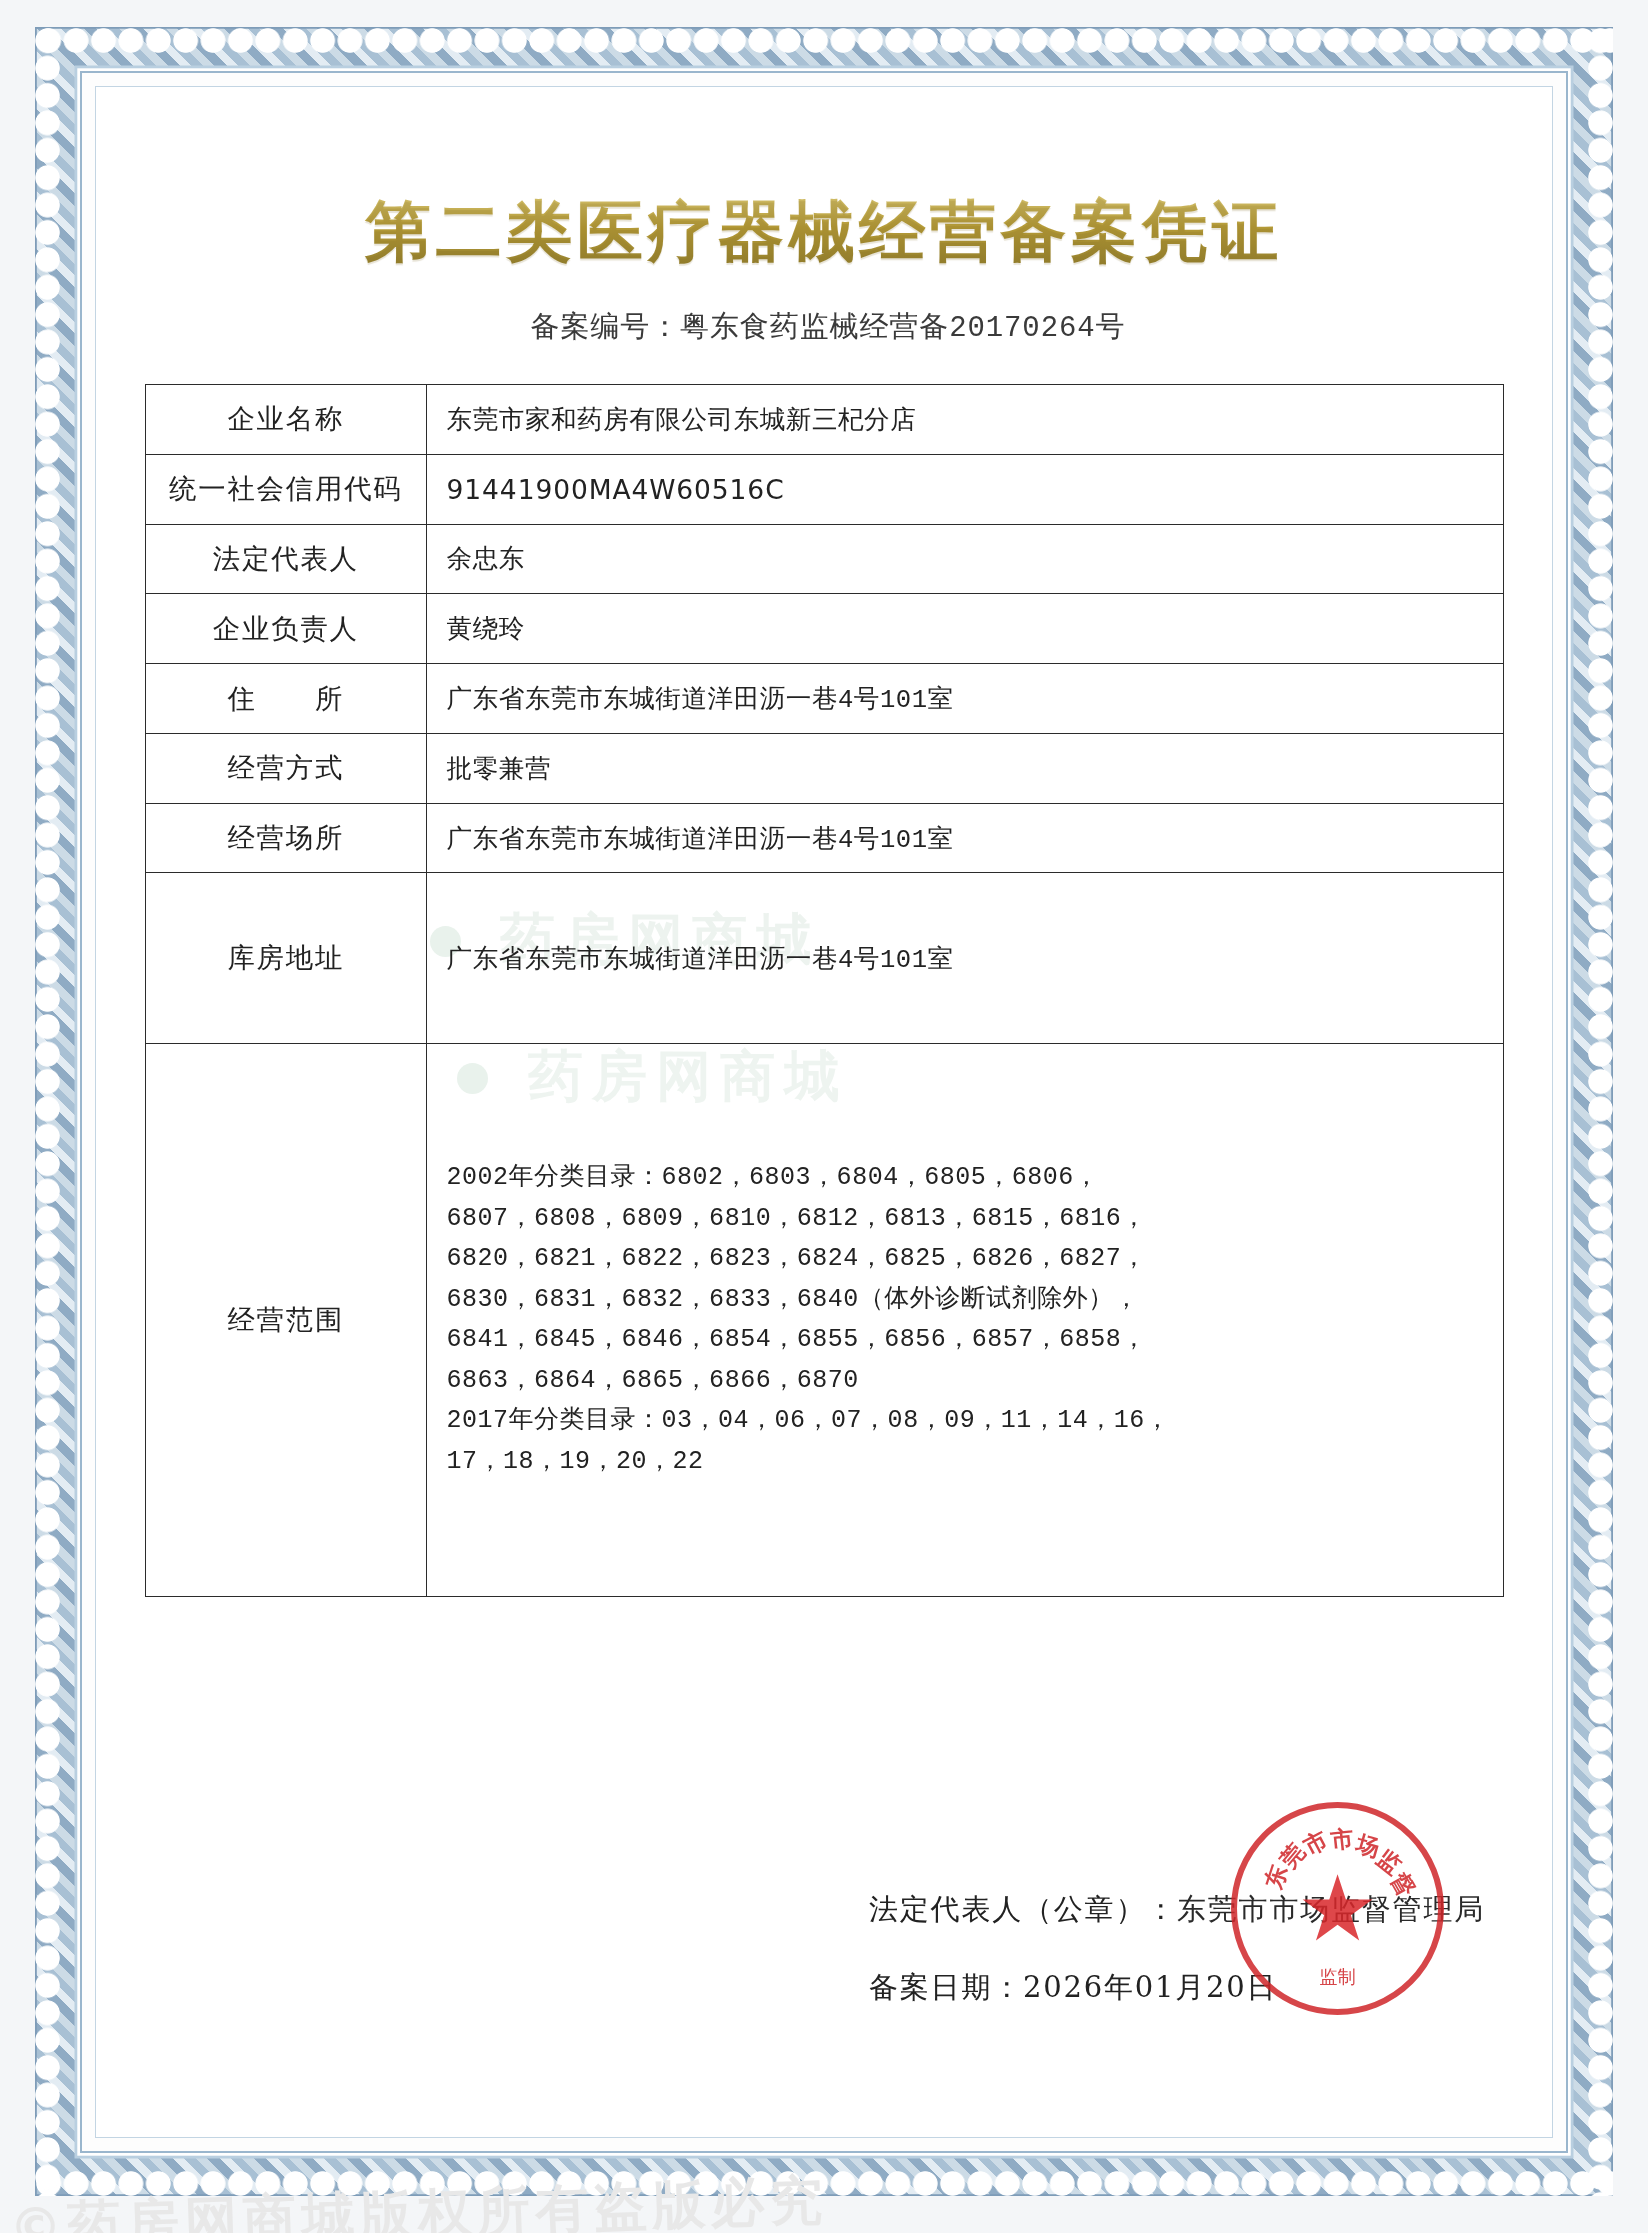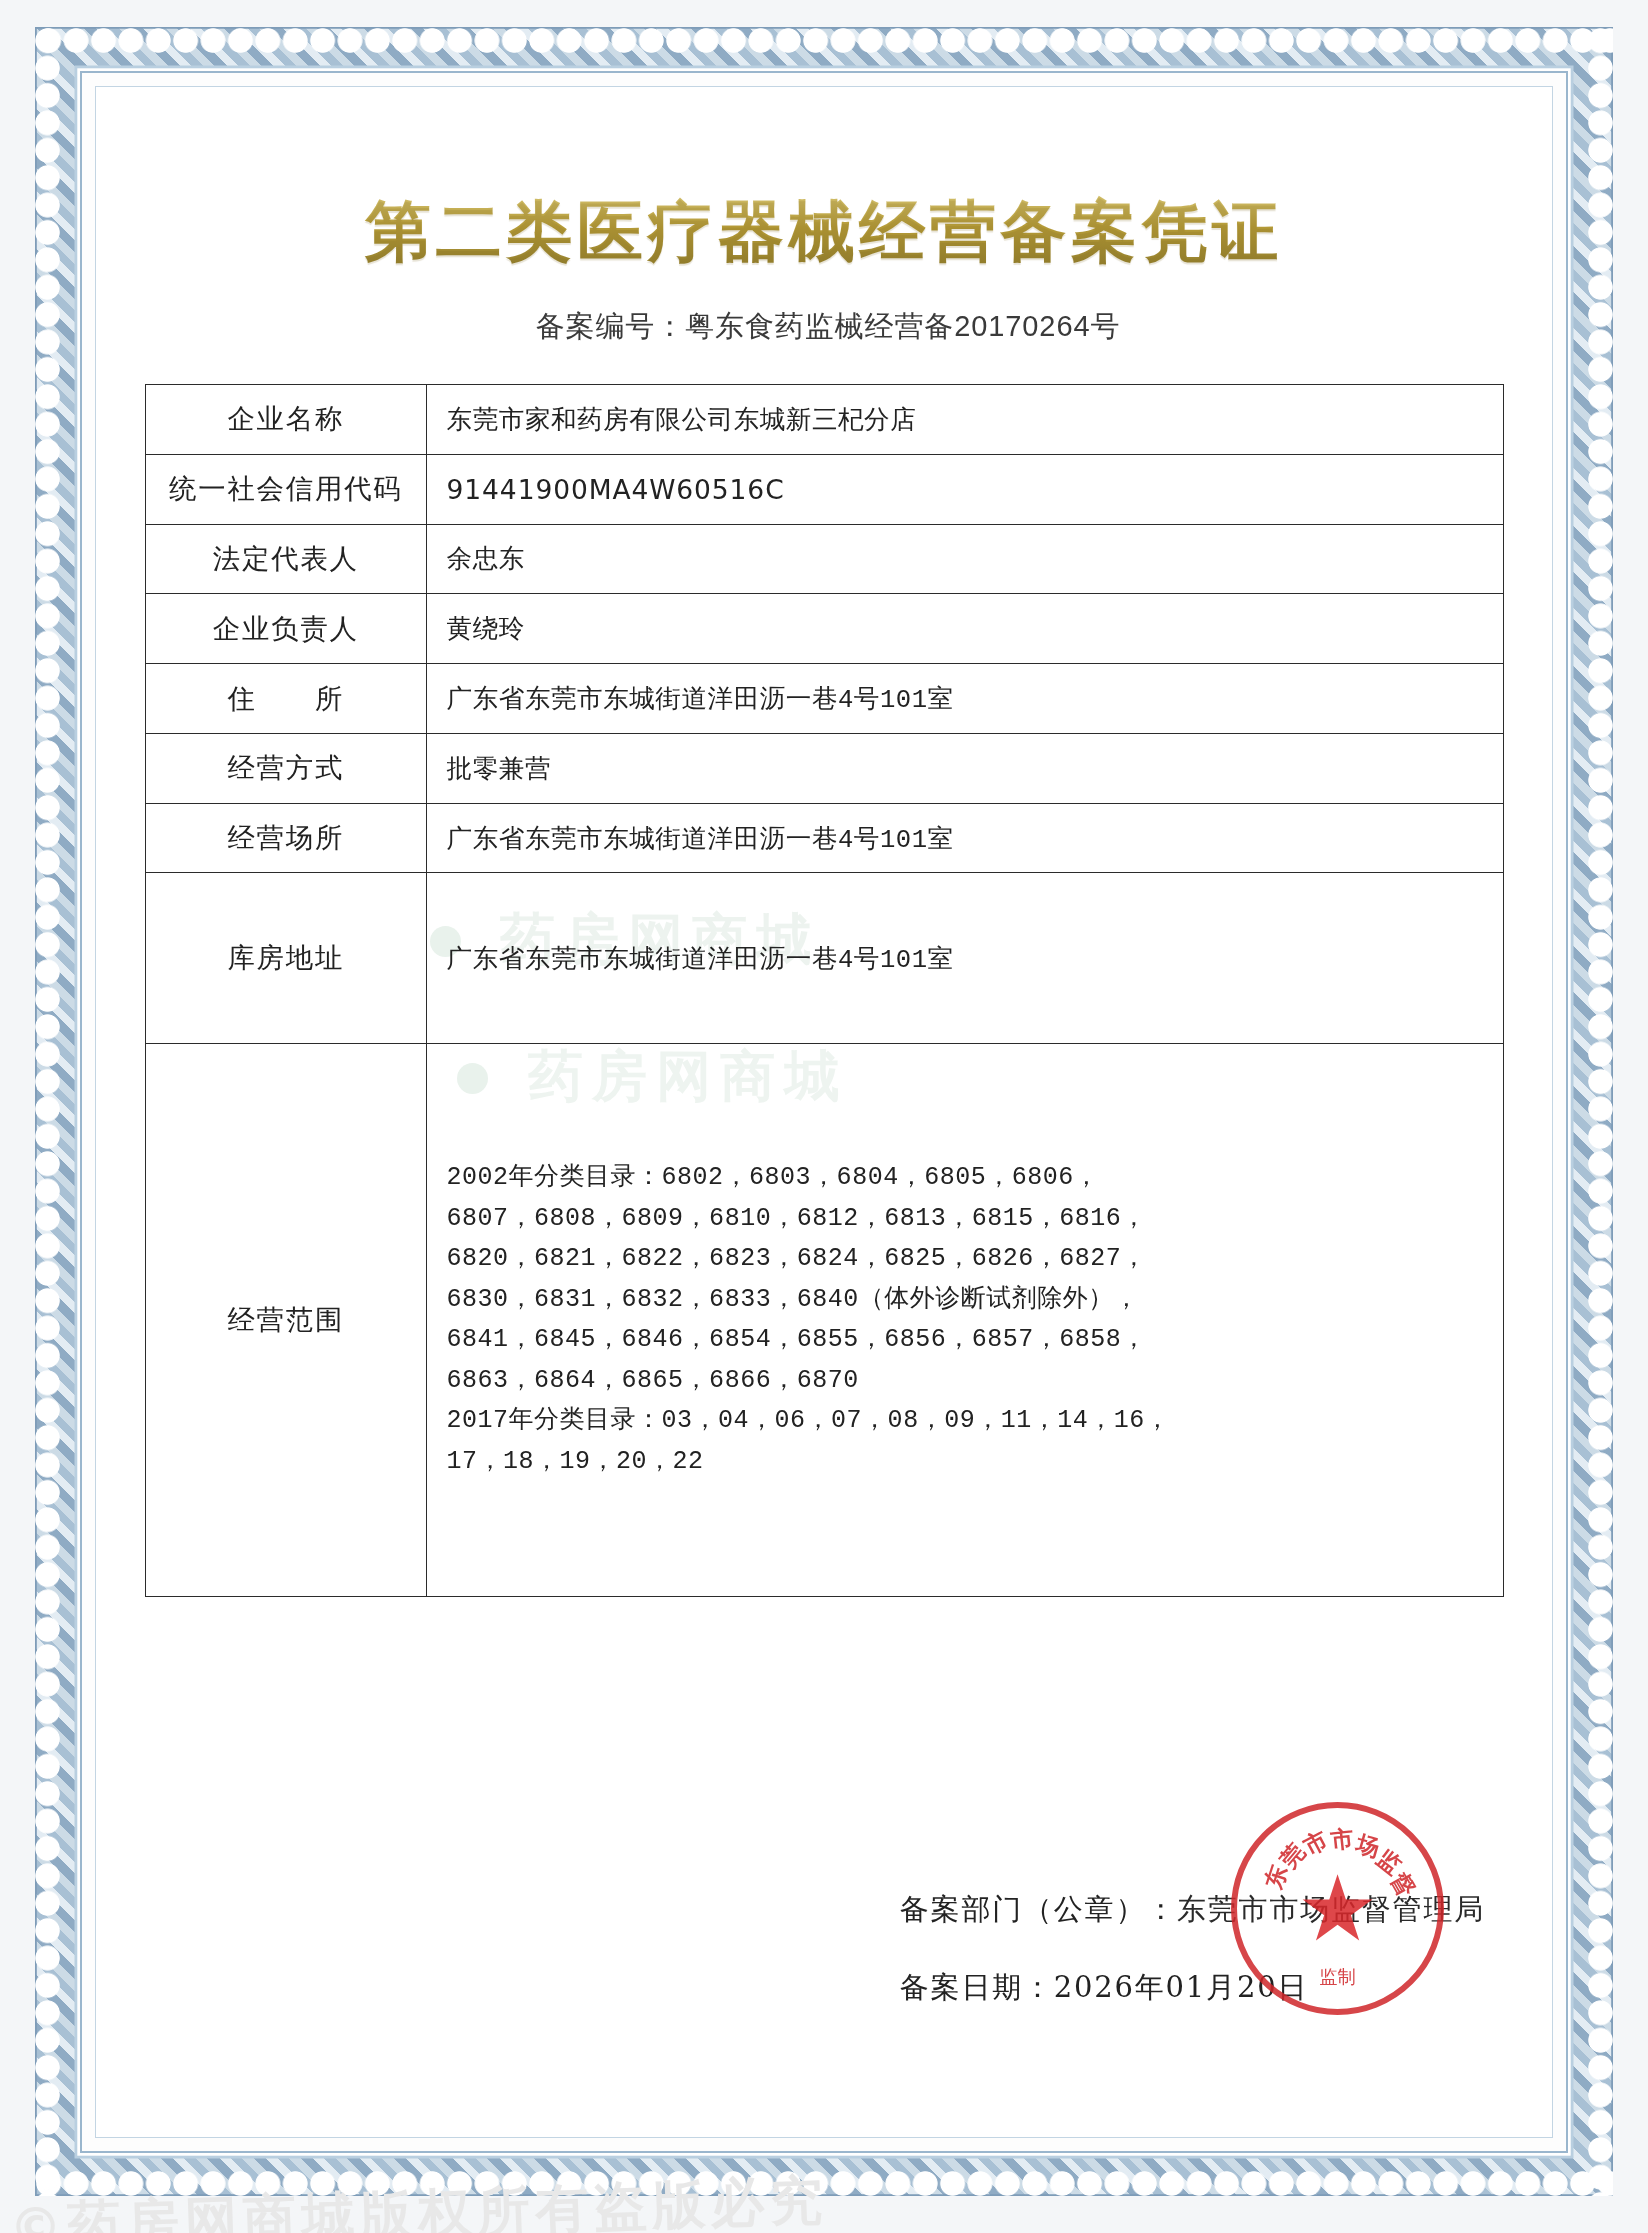--- a/index.html
+++ b/index.html
@@ -100,21 +100,21 @@
     letter-spacing:4.6px;
     color:#b8a14a;
     background:linear-gradient(180deg,#d9c877 0%,#b59b38 45%,#8d7a2c 100%);
     -webkit-background-clip:text;background-clip:text;
     -webkit-text-fill-color:transparent;
     text-shadow:0 1.8px 0.9px rgba(120,100,30,.18);
   }
   .record-no{
     position:absolute;left:8px;right:0;top:208px;
     text-align:center;
-    font-family:Liberation Sans, sans-serif;
+    font-family:Liberation Mono, monospace;
     font-size:29px;
     color:#3a3a3a;
     letter-spacing:0.9px;
   }
 
   
   .tbl{
     position:absolute;
     left:37px;right:37px;top:285px;
     border-collapse:collapse;
@@ -295,21 +295,21 @@
           <div class="ln">6863，6864，6865，6866，6870</div>
           <div class="ln">2017年分类目录：03，04，06，07，08，09，11，14，16，</div>
           <div class="ln">17，18，19，20，22</div>
         </td>
       </tr>
     </tbody>
       </table>
 
     <div class="footer">
       <div class="foot-line">
-        <span>备案部门（公章）：</span><span class="dept-name">东莞市市场监督管理局</span>
+        <span>法定代表人（公章）：</span><span class="dept-name">东莞市市场监督管理局</span>
       </div>
       <div class="foot-line">
         <span>备案日期：</span><span>2026年01月20日</span>
       </div>
     </div>
 
     <div class="seal">
       <div class="seal-txt">
         <i style="transform:rotate(-72deg) translate(0,-84px) rotate(0deg);">东</i>
         <i style="transform:rotate(-50deg) translate(0,-84px) rotate(0deg);">莞</i>

